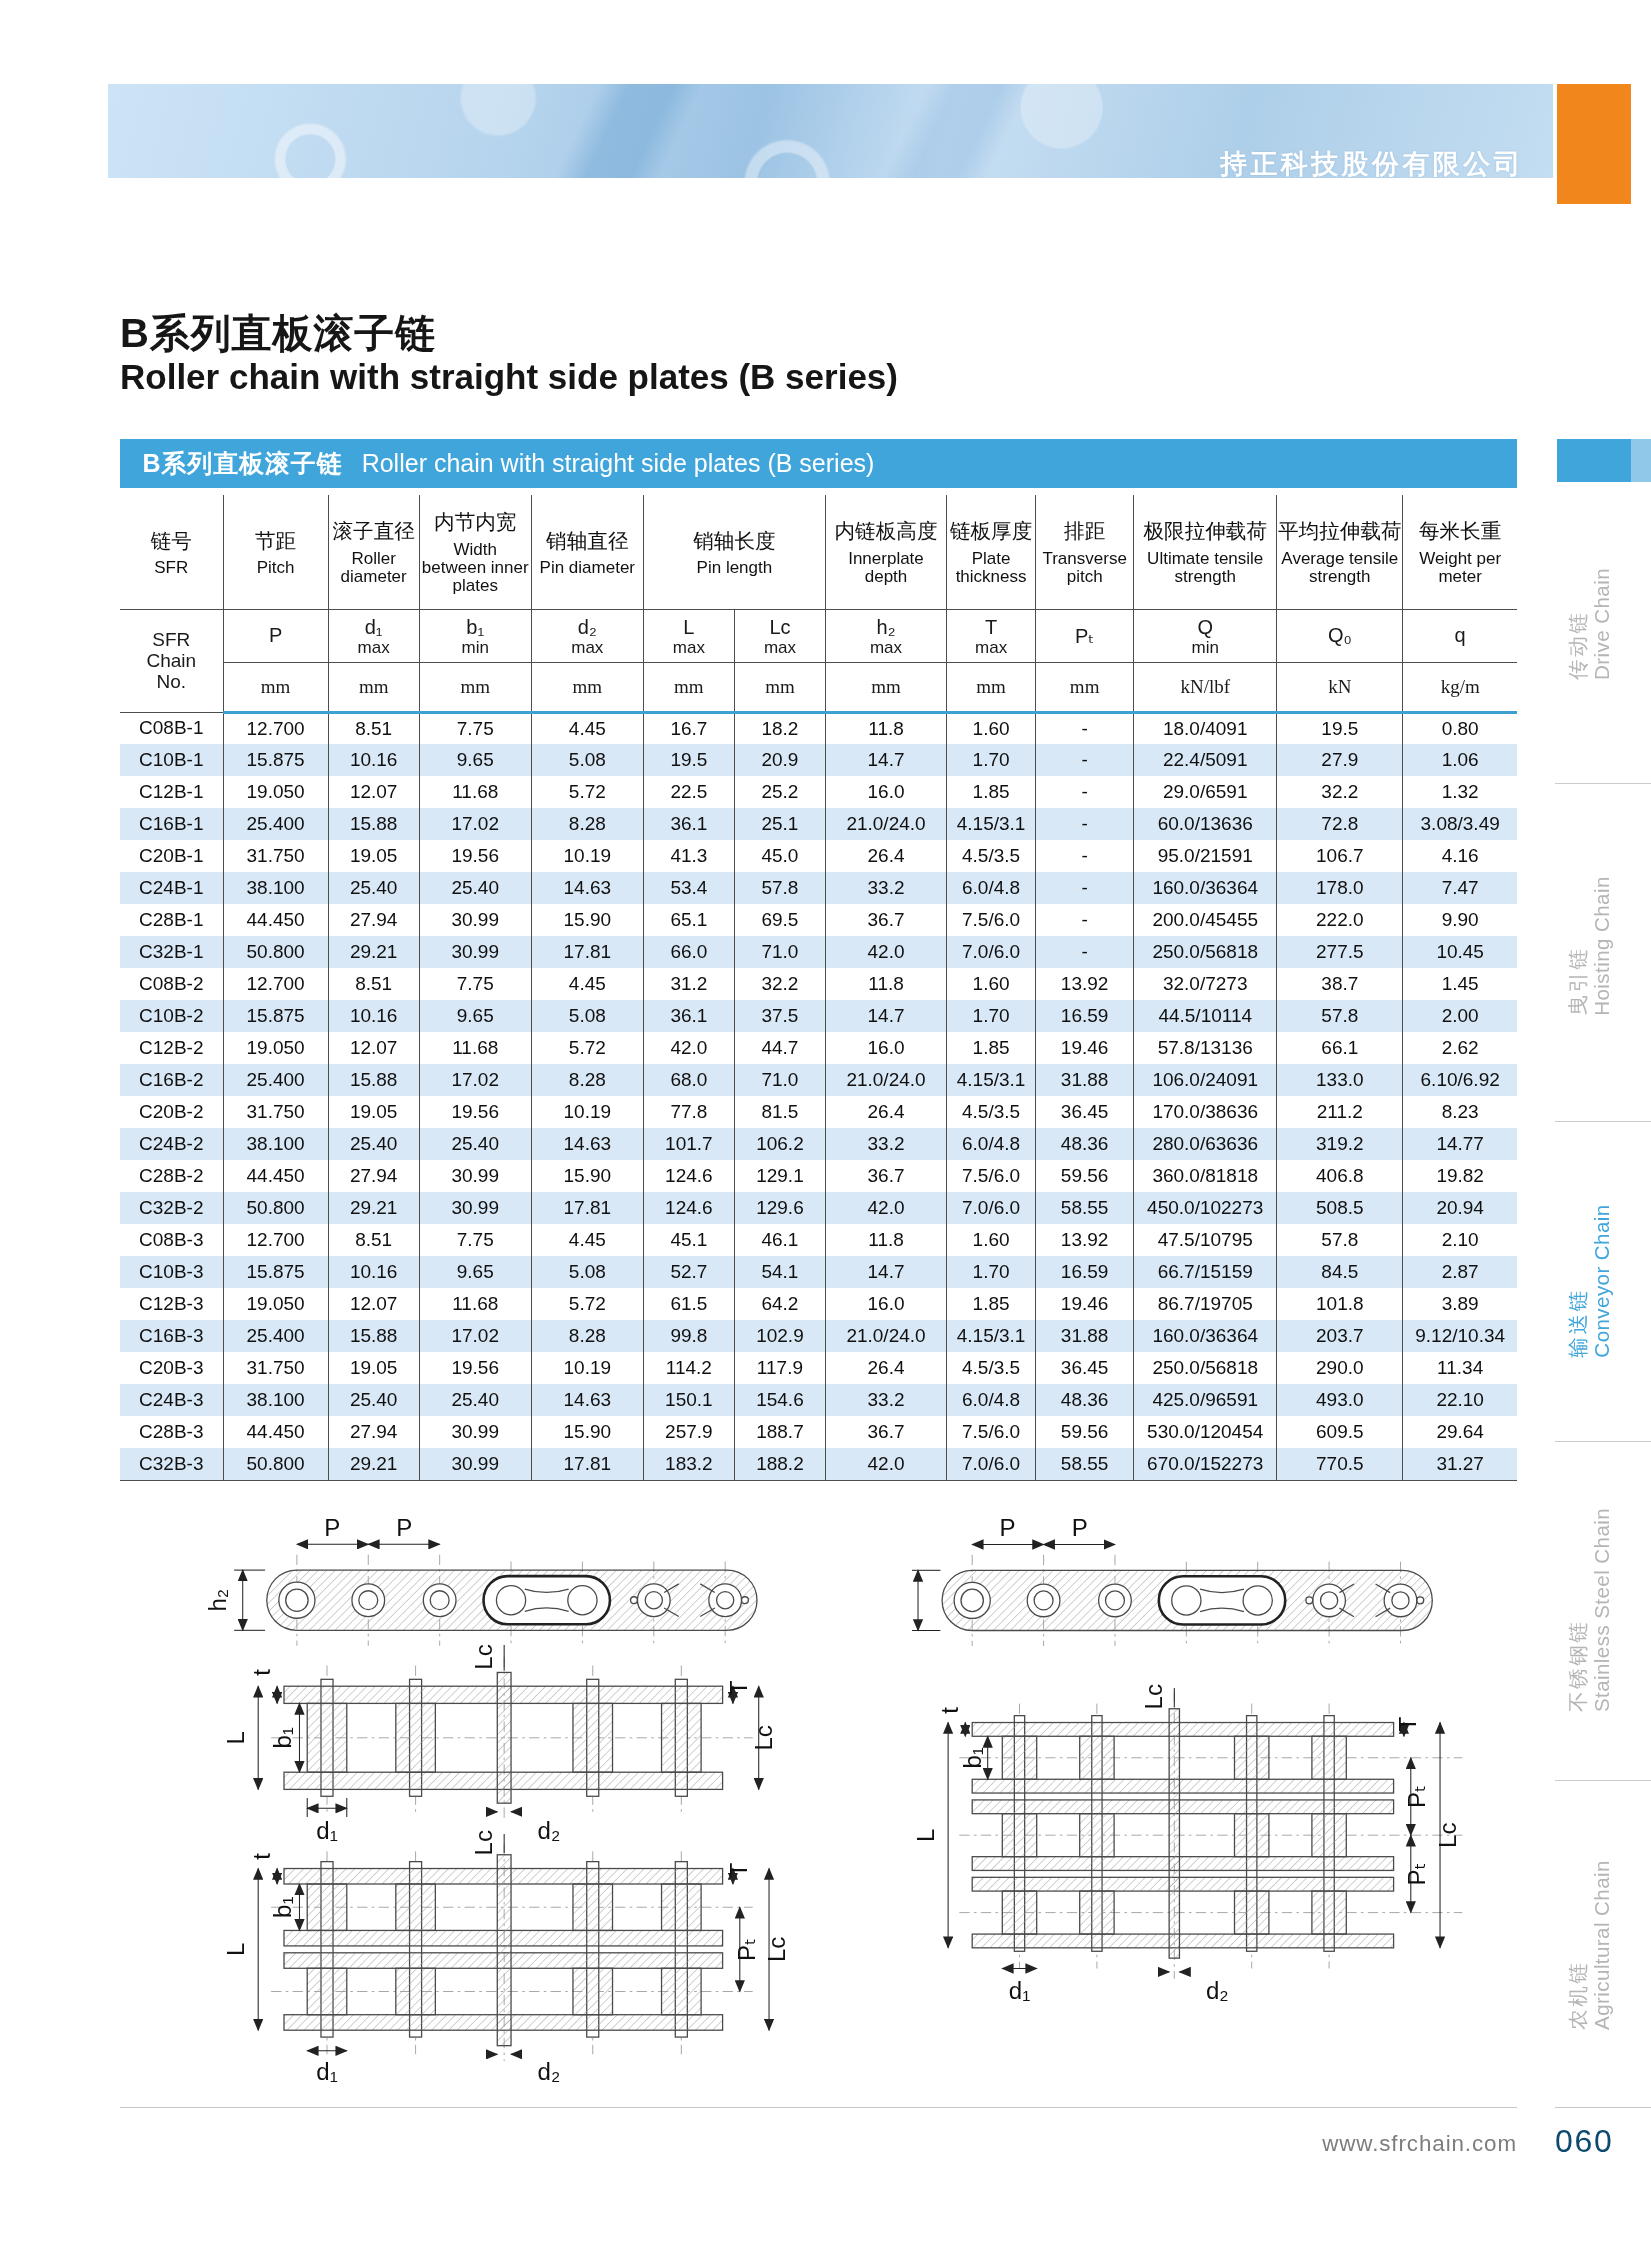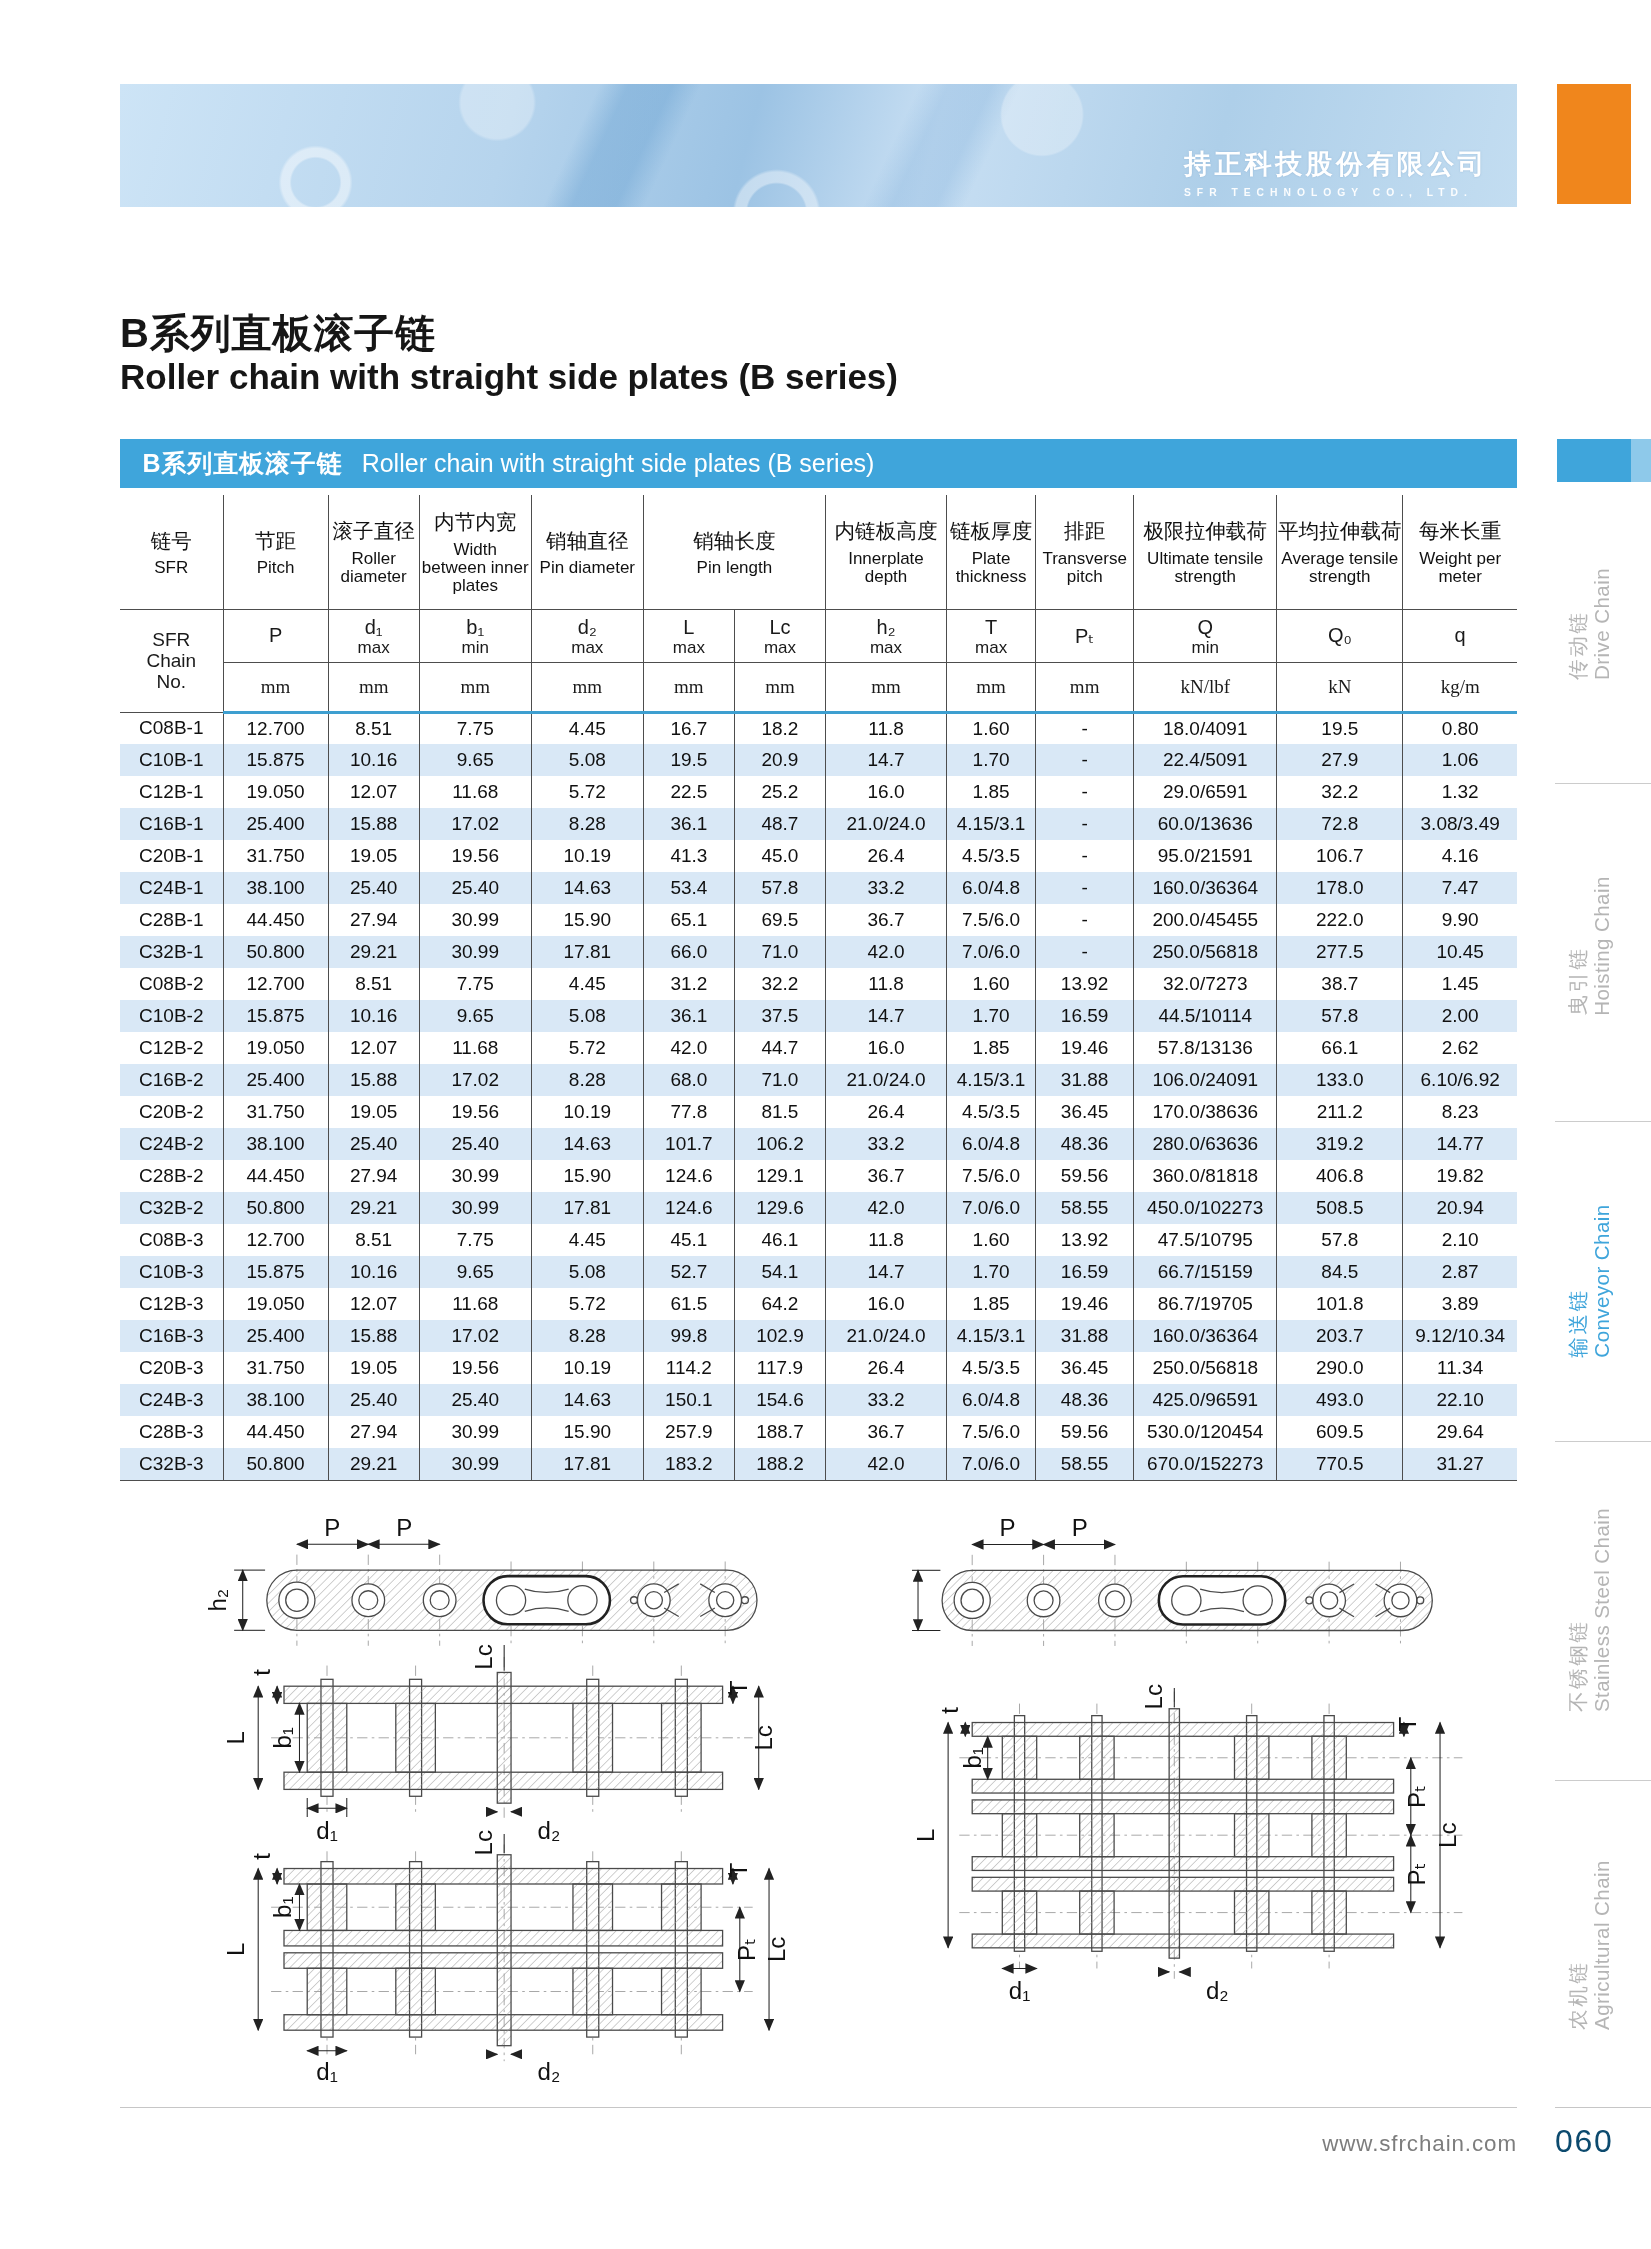--- a/index.html
+++ b/index.html
@@ -1,28 +1,28 @@
 <!DOCTYPE html>
 <html style="font-size:13.8px"><head>
 <meta charset="utf-8">
 <style>
   html,body{margin:0;padding:0;background:#e8e8e8;}
   .page{position:relative;width:1651px;height:2250px;background:#ffffff;overflow:hidden;
         font-family:"Liberation Sans","DejaVu Sans",sans-serif;color:#1a1a1a;}
 
   
-  .banner{position:absolute;left:120px;top:84px;width:1397px;height:123px;
+  .banner{position:absolute;left:108px;top:84px;width:1397px;height:94px;
     background:
       radial-gradient(circle at 14% 80%, rgba(255,255,255,0.0) 24px, rgba(255,255,255,0.45) 26px 34px, rgba(255,255,255,0) 37px),
       radial-gradient(circle at 27% 15%, rgba(255,255,255,0.30) 0 36px, rgba(255,255,255,0) 39px),
       radial-gradient(circle at 47% 105%, rgba(255,255,255,0.0) 29px, rgba(255,255,255,0.40) 31px 41px, rgba(255,255,255,0) 44px),
       radial-gradient(circle at 66% 25%, rgba(255,255,255,0.28) 0 40px, rgba(255,255,255,0) 42px),
       linear-gradient(115deg, transparent 33%, rgba(80,145,200,0.30) 35% 38%, transparent 40%),
       linear-gradient(115deg, transparent 55%, rgba(90,150,205,0.22) 57% 60%, transparent 62%),
-      linear-gradient(105deg,#cde4f6 0%,#b6d4ed 28%,#9cc3e4 45%,#c8dff3 58%,#aecfe9 78%,#c3ddf1 100%);}
+      linear-gradient(105deg,#cde4f6 0%,#b6d4ed 28%,#9cc3e4 45%,#c8dff3 58%,#aecfe9 78%,#c3ddf1 100%); padding-left: 48px;}
   .company{position:absolute;right:29px;top:62px;text-align:left;color:#ffffff;}
   .company .cn{font-size:27px;font-weight:600;letter-spacing:3.4px;text-shadow:0 0 1.7px rgba(120,160,200,.6);}
   .company .en{font-size:10.3px;font-weight:700;letter-spacing:6px;margin-top:5.2px;opacity:.95;}
   .orange-block{position:absolute;left:1557px;top:84px;width:74px;height:120px;background:#F0861C;}
 
   
   .page-title{position:absolute;left:120px;top:311px;line-height:1.12;}
   .page-title .cn{font-size:40px;font-weight:700;letter-spacing:0.9px;color:#161616;}
   .page-title .en{font-size:35px;font-weight:700;color:#161616;margin-top:1.7px;}
   .section-banner{position:absolute;left:120px;top:439px;width:1397px;height:49px;background:#3FA5DB;
@@ -285,21 +285,21 @@
           <td>32.2</td>
           <td>1.32</td>
         </tr>
         <tr class="alt">
           <td>C16B-1</td>
           <td>25.400</td>
           <td>15.88</td>
           <td>17.02</td>
           <td>8.28</td>
           <td>36.1</td>
-          <td>48.7</td>
+          <td>25.1</td>
           <td>21.0/24.0</td>
           <td>4.15/3.1</td>
           <td>-</td>
           <td>60.0/13636</td>
           <td>72.8</td>
           <td>3.08/3.49</td>
         </tr>
         <tr>
           <td>C20B-1</td>
           <td>31.750</td>

